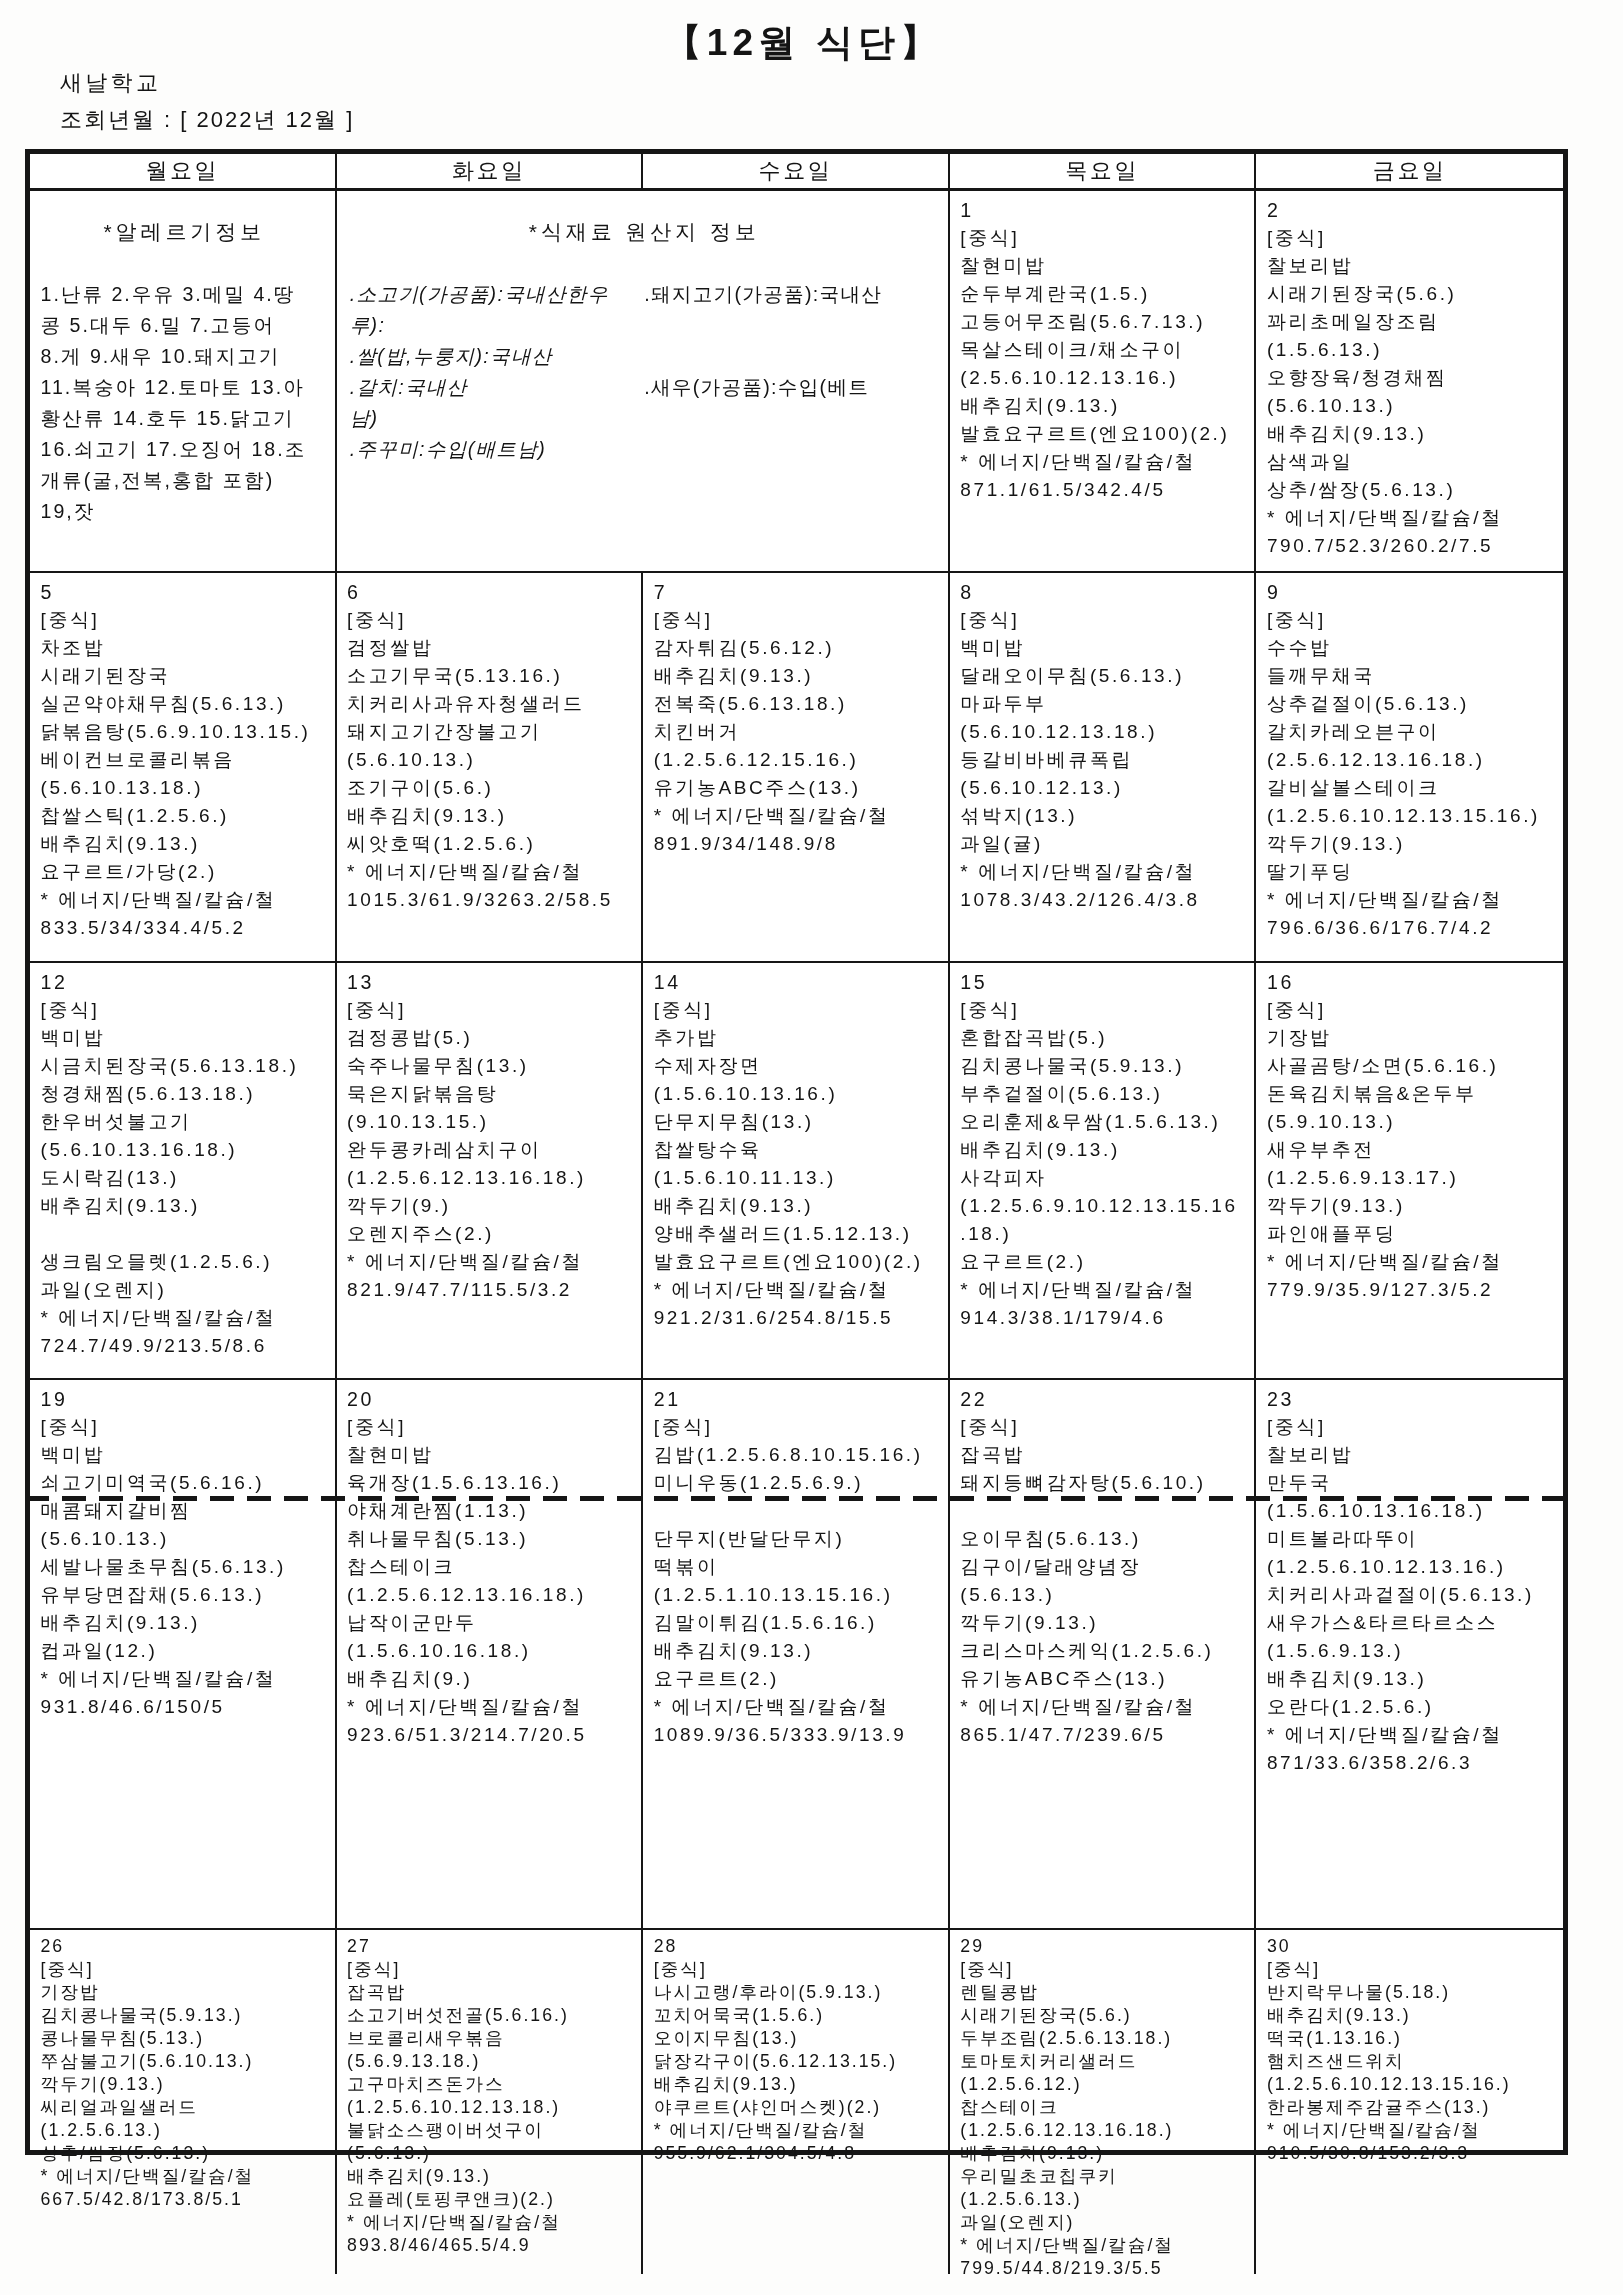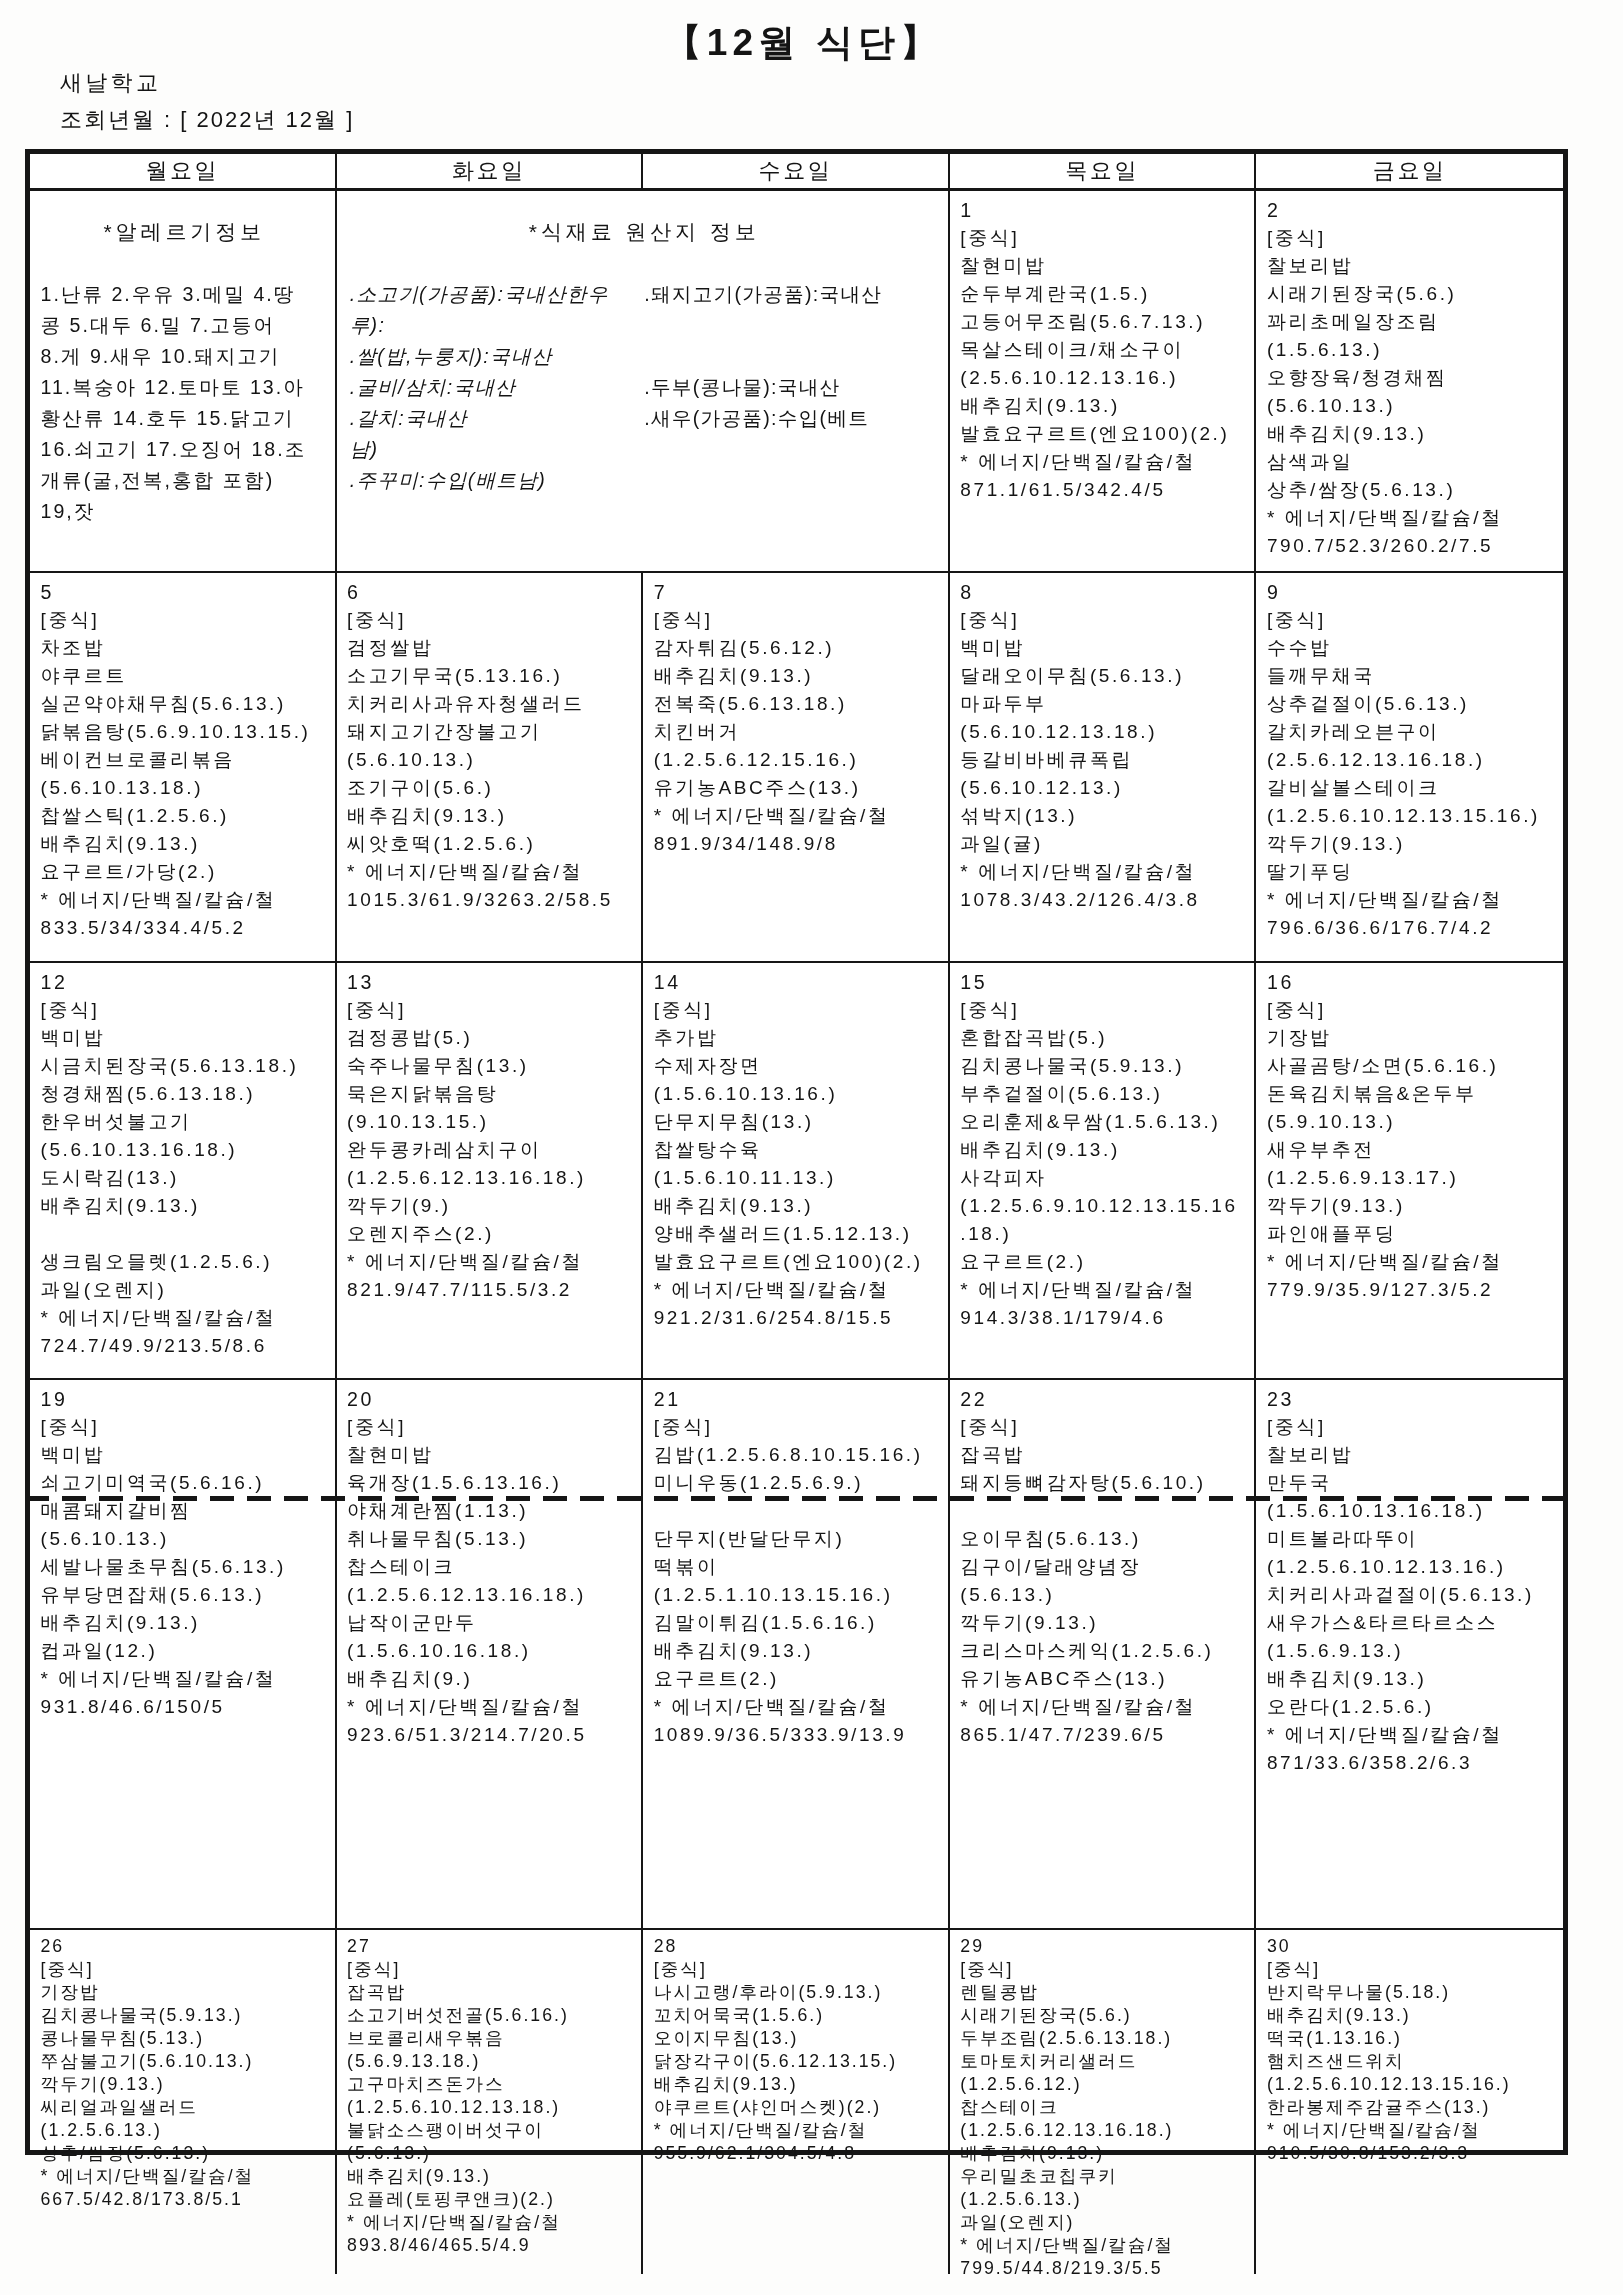--- a/index.html
+++ b/index.html
@@ -80,24 +80,20 @@
           </div>
           <div class="orow">
             <span class="ol">루):</span>
             <span class="or"></span>
           </div>
           <div class="orow">
             <span class="ol">.쌀(밥,누룽지):국내산</span>
             <span class="or"></span>
           </div>
           <div class="orow">
-            <span class="ol">.굴비/삼치:국내산</span>
-            <span class="or">.두부(콩나물):국내산</span>
-          </div>
-          <div class="orow">
             <span class="ol">.갈치:국내산</span>
             <span class="or">.새우(가공품):수입(베트</span>
           </div>
           <div class="orow">
             <span class="ol">남)</span>
             <span class="or"></span>
           </div>
           <div class="orow">
             <span class="ol">.주꾸미:수입(배트남)</span>
             <span class="or"></span>
@@ -135,21 +131,21 @@
           <div class="ln">* 에너지/단백질/칼슘/철</div>
           <div class="ln">790.7/52.3/260.2/7.5</div>
         </div>
     </div>
 
     <div class="mcell">
       <div class="ln day-num">5</div>
       <div>
           <div class="ln">[중식]</div>
           <div class="ln">차조밥</div>
-          <div class="ln">야쿠르트</div>
+          <div class="ln">시래기된장국</div>
           <div class="ln">실곤약야채무침(5.6.13.)</div>
           <div class="ln">닭볶음탕(5.6.9.10.13.15.)</div>
           <div class="ln">베이컨브로콜리볶음</div>
           <div class="ln">(5.6.10.13.18.)</div>
           <div class="ln">찹쌀스틱(1.2.5.6.)</div>
           <div class="ln">배추김치(9.13.)</div>
           <div class="ln">요구르트/가당(2.)</div>
           <div class="ln">* 에너지/단백질/칼슘/철</div>
           <div class="ln">833.5/34/334.4/5.2</div>
         </div>

